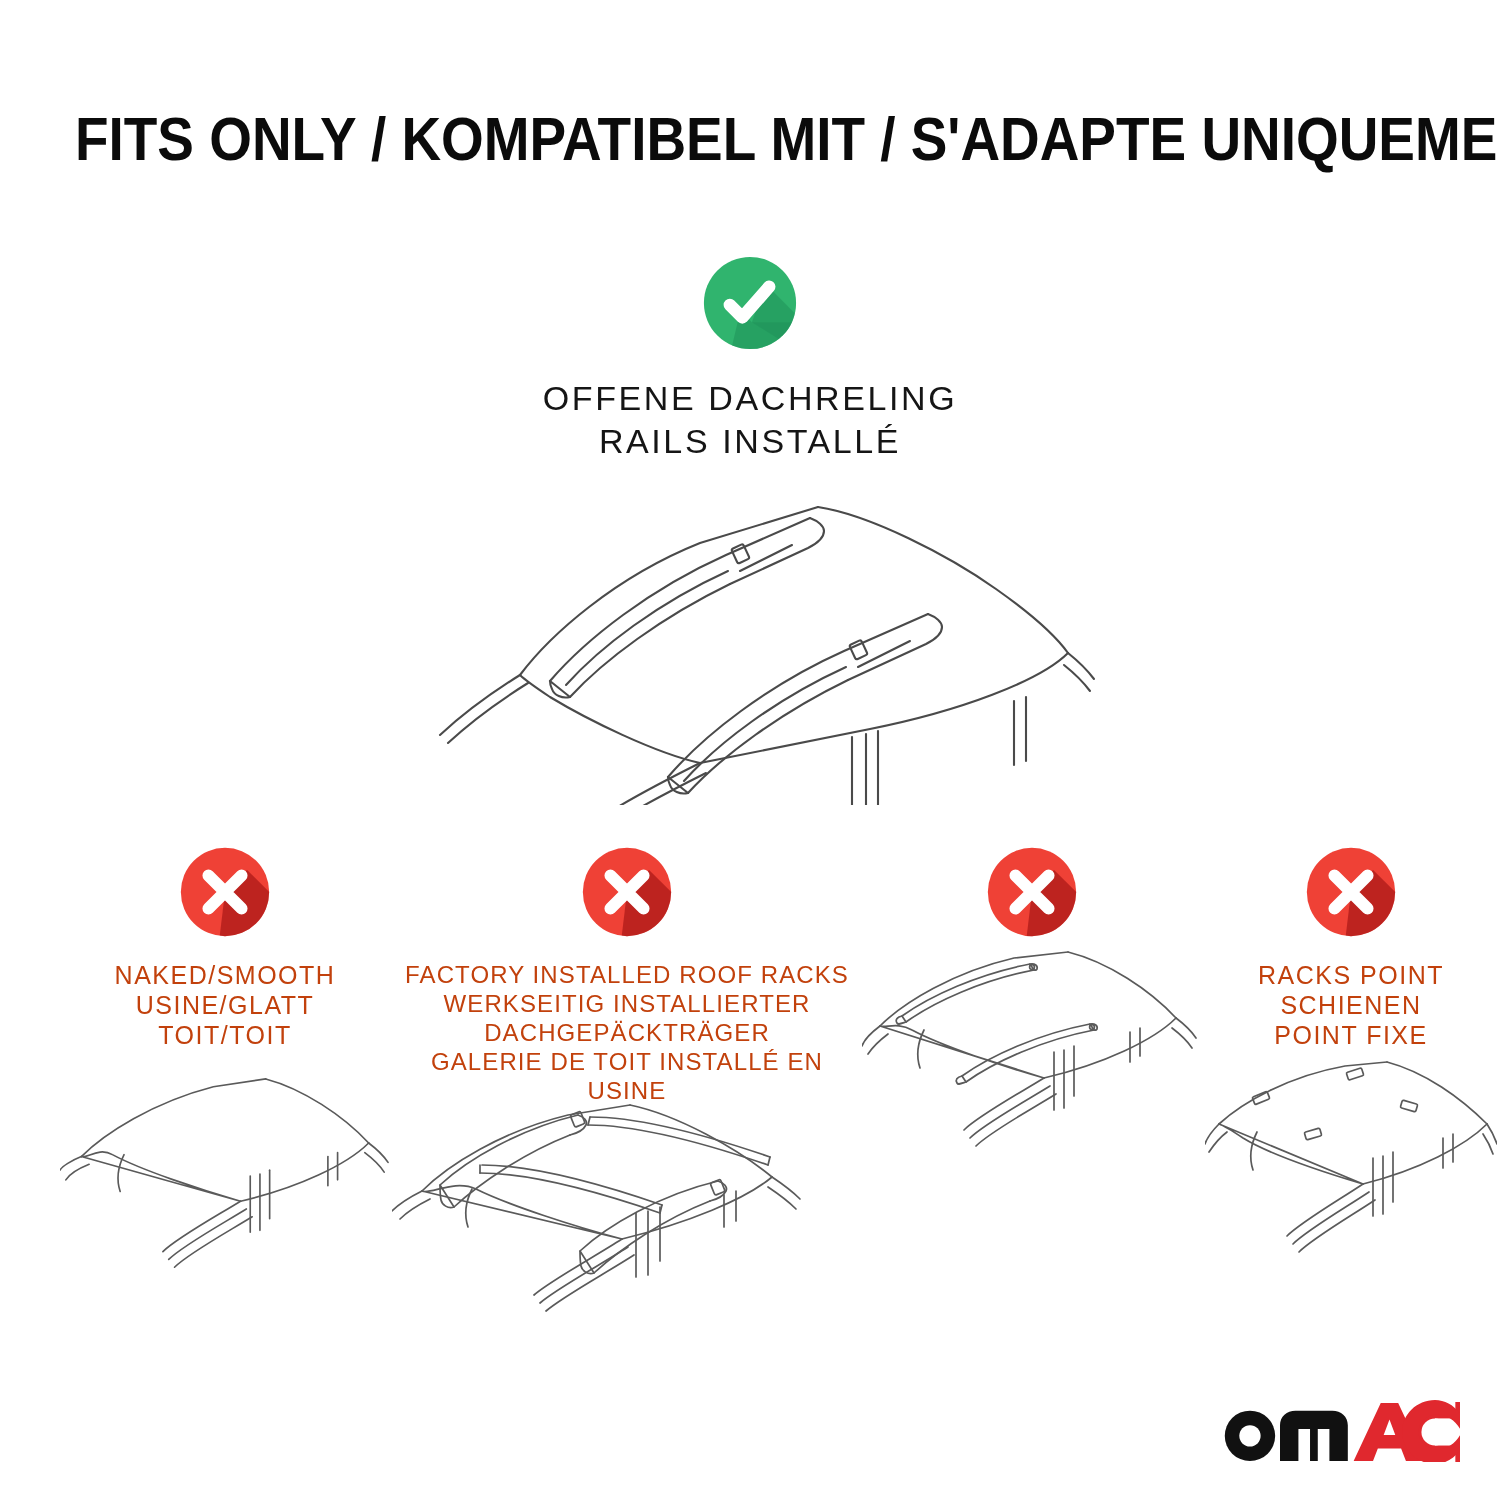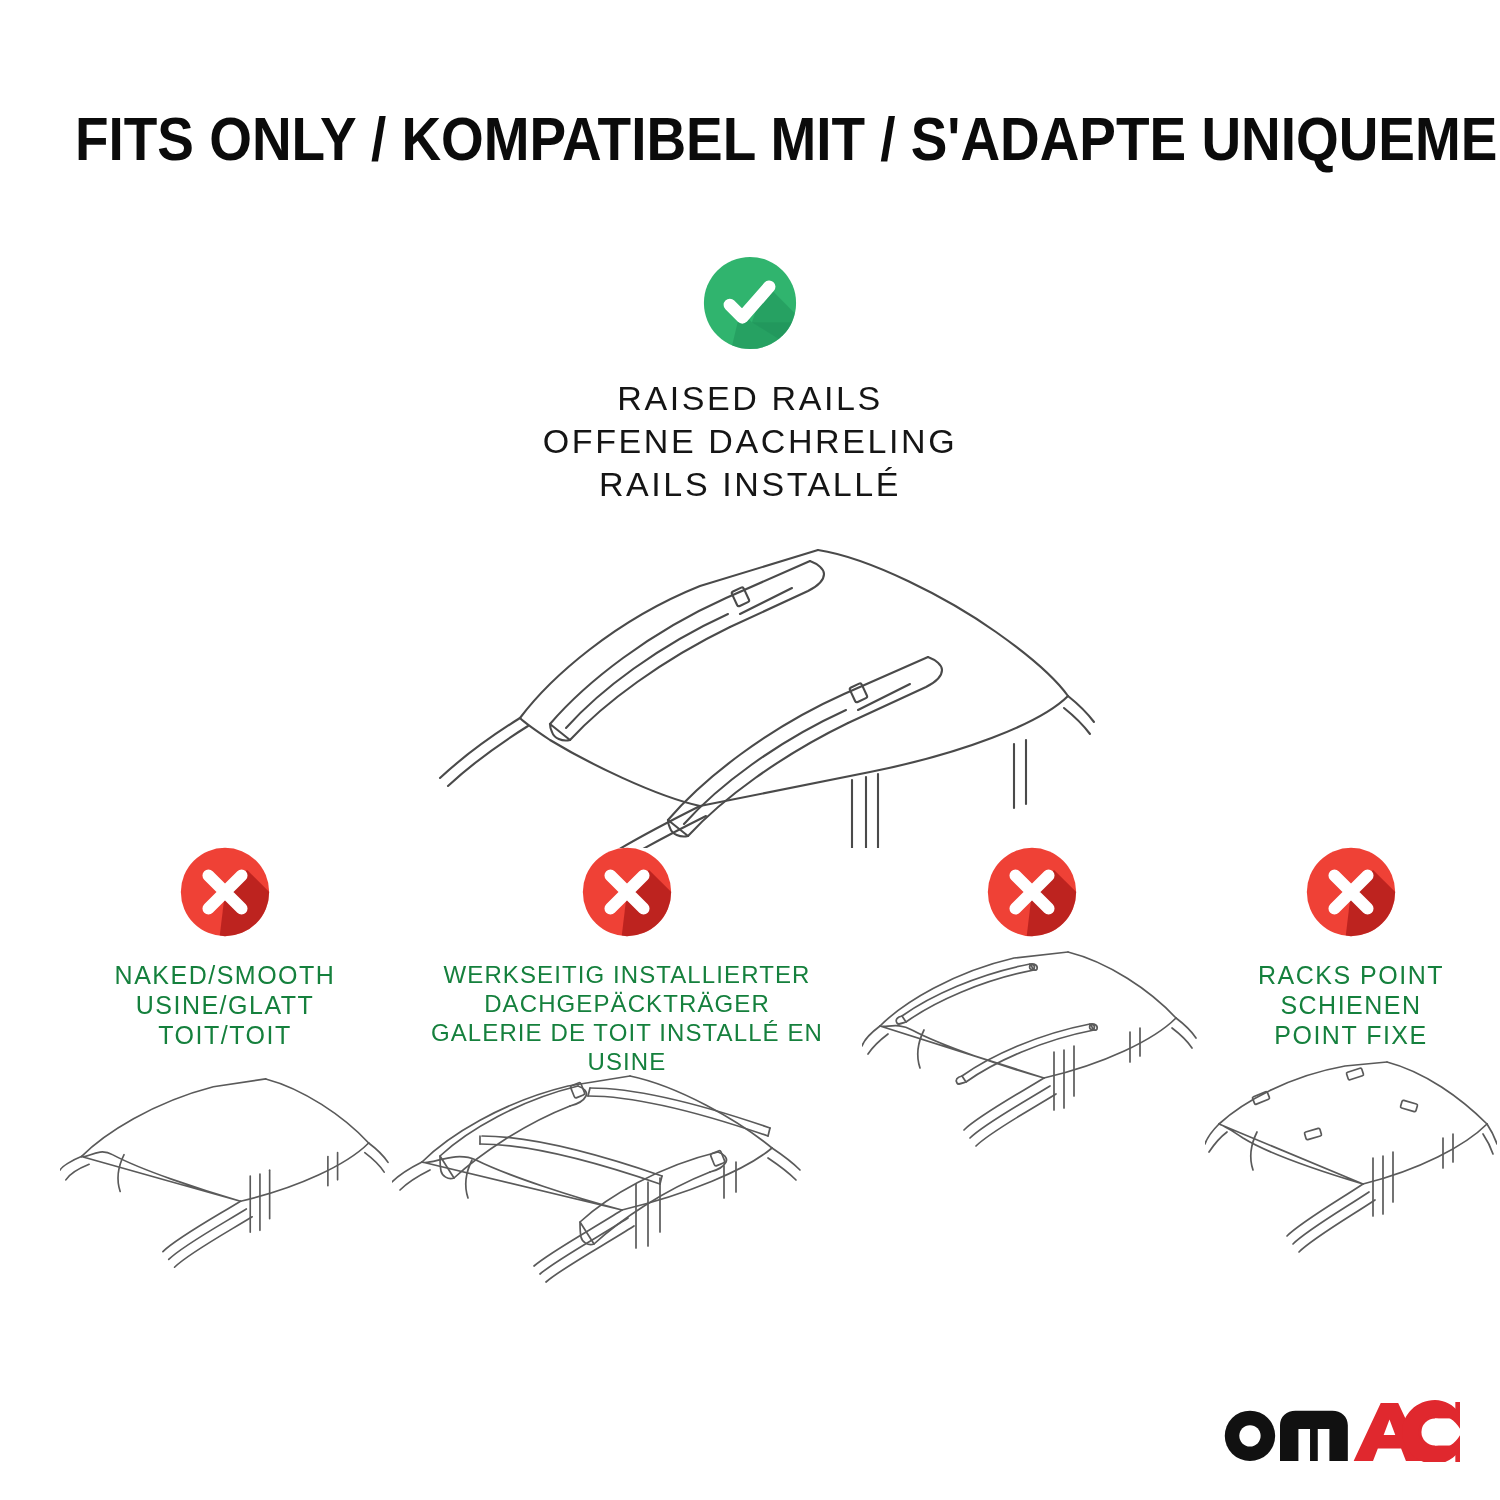--- a/index.html
+++ b/index.html
@@ -76,21 +76,21 @@
   .col-1{left:392px;width:470px;}
   .col-2{left:862px;width:340px;}
   .col-3{left:1205px;width:292px;}
 
   .col-text{
     margin-top:22px;
     text-align:center;
     font-size:25px;
     line-height:30px;
     letter-spacing:1.5px;
-    color:#15803d;
+    color:#c2410c;
     font-weight:400;
   }
   .col-1 .col-text{font-size:24px;line-height:29px;letter-spacing:1.1px;}
 
   .col-art{width:100%;height:210px;margin-top:14px;}
   .col-art svg{display:block;width:100%;height:100%;}
 
   .col-0 .col-art{height:215px;margin-top:18px;}
   .col-1 .col-art{height:215px;margin-top:-4px;}
   .col-2 .col-art{height:215px;margin-top:10px;}
@@ -127,21 +127,20 @@
           <g clip-path="url(#circClipA)">
             <polygon points="40,58 52,70 100,70 100,100 30,100" fill="#1f9159" opacity="0.55"></polygon>
             <polygon points="66,30 100,64 100,100 52,70" fill="#1f9159" opacity="0.55"></polygon>
           </g>
           <path d="M29,52 L42,65 L70,33" fill="none" stroke="#ffffff" stroke-width="13" stroke-linecap="round" stroke-linejoin="round"></path>
         </svg>
       </div>
     </div>
 
     <div class="hero-text">
-      <div>RAISED RAILS</div>
       <div>OFFENE DACHRELING</div>
       <div>RAILS INSTALLÉ</div>
     </div>
 
     <div class="hero-art">
       <svg viewBox="0 0 700 320" aria-hidden="true">
         <g fill="none" stroke="#4a4a4a" stroke-width="2.1" stroke-linecap="round" stroke-linejoin="round">
 
           <path d="M120,190 C150,150 215,92 300,58 L418,22"></path>
           <path d="M418,22 C470,30 548,70 596,104 C630,128 655,150 668,168"></path>
@@ -243,20 +242,21 @@
               </defs>
             <circle cx="50" cy="50" r="48" fill="#ef4136"></circle>
             <g clip-path="url(#circClipC)">
               <polygon points="50,50 74,26 100,52 100,100 44,100" fill="#9e1212" opacity="0.62"></polygon>
             </g>
             <path d="M32,32 L68,68 M68,32 L32,68" fill="none" stroke="#ffffff" stroke-width="13" stroke-linecap="round"></path>
           </svg>
         </div>
       </div>
       <div class="col-text">
+        <div>FACTORY INSTALLED ROOF RACKS</div>
         <div>WERKSEITIG INSTALLIERTER</div>
         <div>DACHGEPÄCKTRÄGER</div>
         <div>GALERIE DE TOIT INSTALLÉ EN USINE</div>
       </div>
       <div class="col-art">
         <svg viewBox="0 0 470 215" aria-hidden="true">
           <g fill="none" stroke="#5a5a5a" stroke-width="1.7" stroke-linecap="round" stroke-linejoin="round">
 
             <path d="M30,90 C56,64 110,30 176,14 L238,4"></path>
             <path d="M238,4 C286,14 346,48 380,76"></path>

